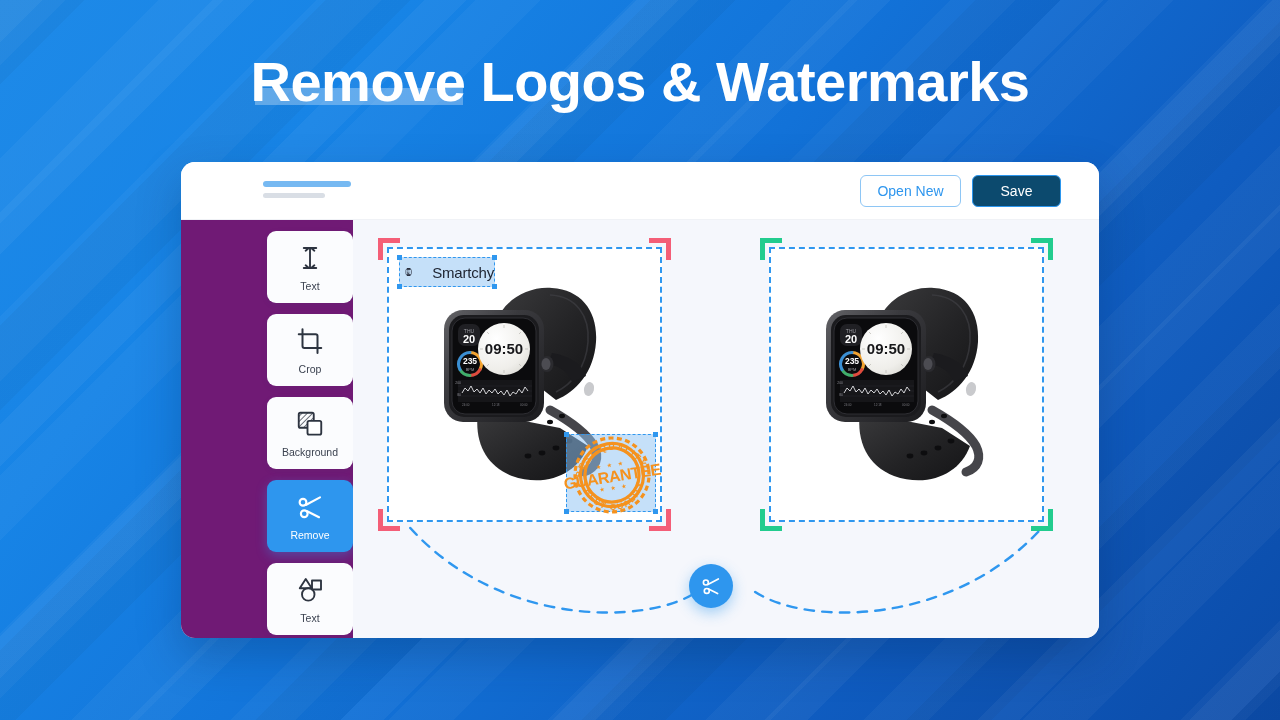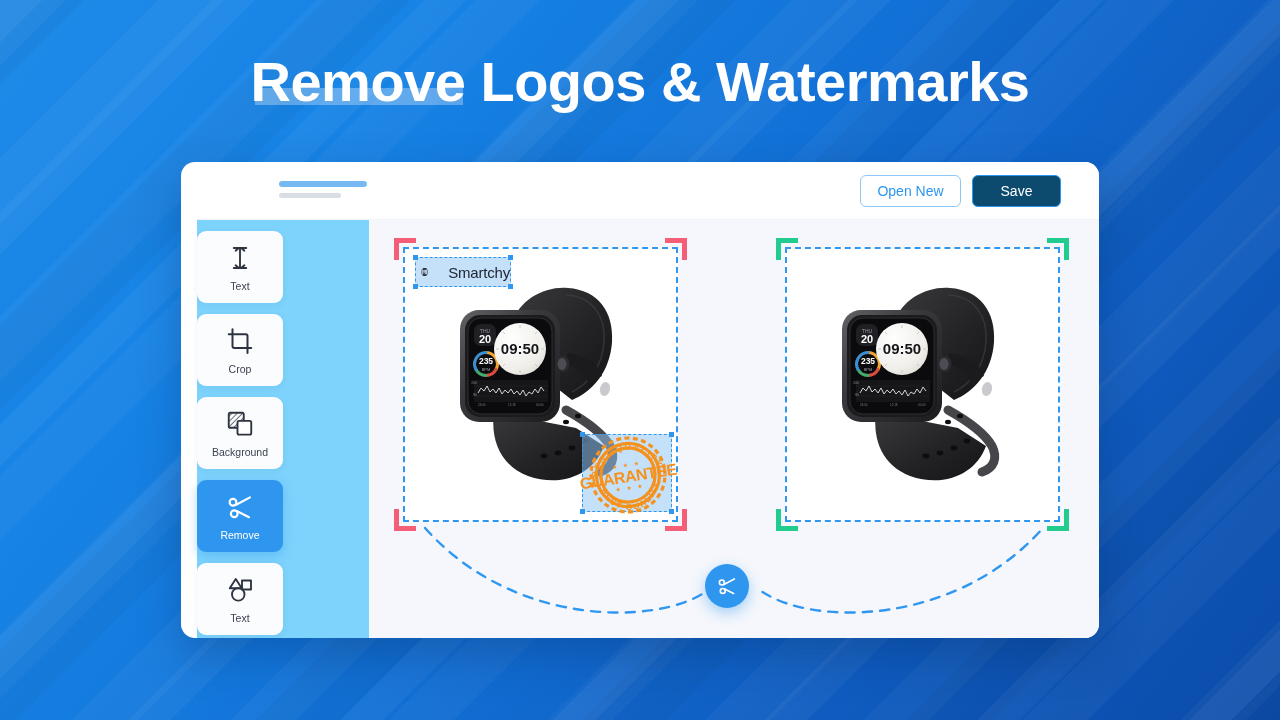--- a/index.html
+++ b/index.html
@@ -68,21 +68,20 @@
   
   .app-window {
     position: absolute;
     left: 181px; top: 162px;
     width: 918px; height: 476px;
     background: #ffffff;
     border-radius: 14px;
     box-shadow: 0 18px 44px rgba(3,35,80,0.26);
     overflow: hidden;
     z-index: 4;
-    padding-left: 16px;
   }
 
   
   .topbar {
     position: relative;
     height: 58px;
     background: #ffffff;
     border-bottom: 1px solid #f0f2f6;
   }
   .placeholders {
@@ -127,25 +126,25 @@
     border: 1.4px solid #2b96ee;
   }
 
   
   .app-body {
     display: flex;
     height: 418px;
   }
   .sidebar {
     width: 172px;
-    background: #7dd3fc;
+    background: #701a75;
     padding-top: 11px;
     display: flex;
     flex-direction: column;
-    align-items: flex-start;
+    align-items: flex-end;
     gap: 11px;
   }
   .tool {
     width: 86px; height: 72px;
     border-radius: 9px;
     background: #fbfcfe;
     box-shadow: 0 2px 7px rgba(32,70,120,0.07);
     display: flex;
     flex-direction: column;
     align-items: center;

